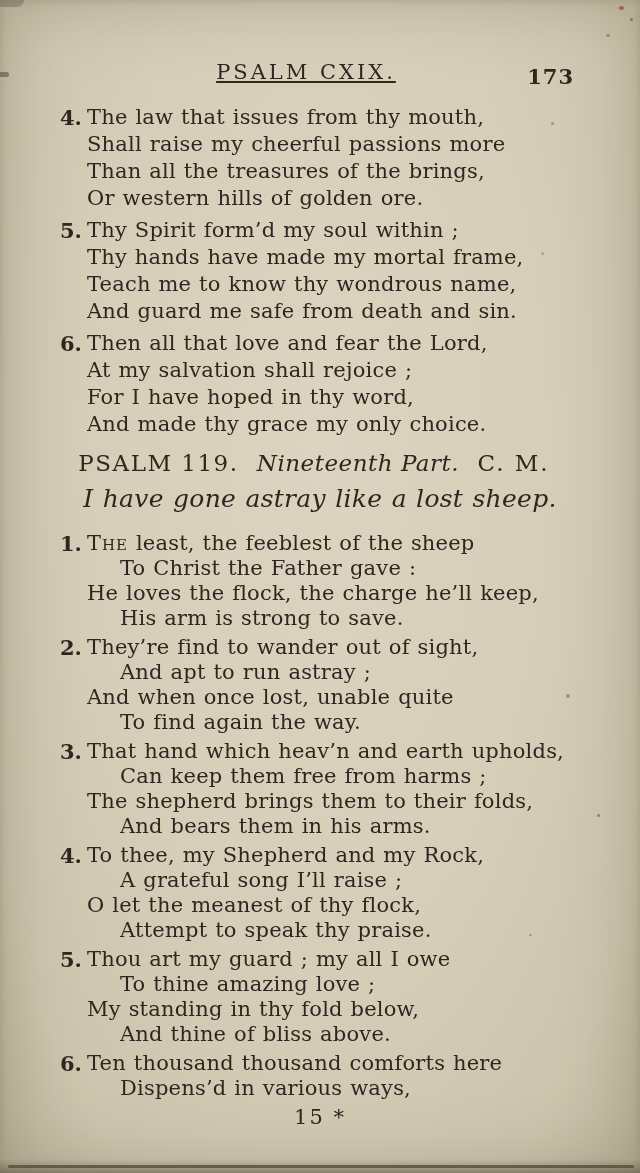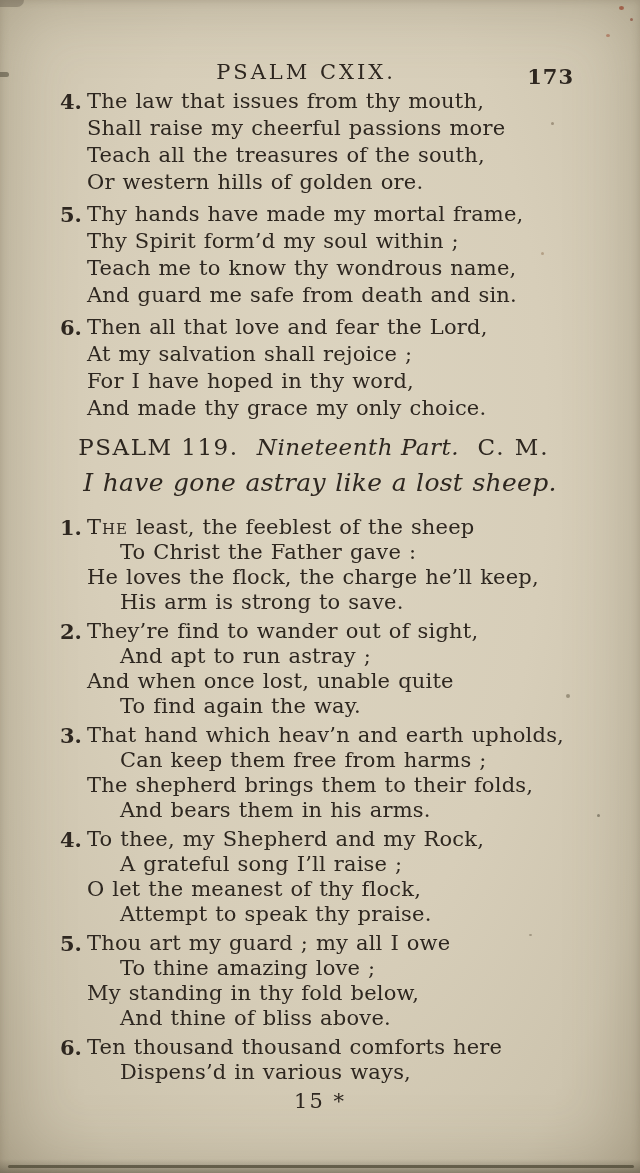--- a/index.html
+++ b/index.html
@@ -15,21 +15,21 @@
     padding: 60px 60px 0 60px;
     overflow: hidden;
     background:
       radial-gradient(ellipse at 50% 38%, #dcd4c0 0%, #d7ceb9 50%, #cdc4ae 82%, #bcb29b 100%);
     box-shadow: inset 0 0 70px rgba(116, 104, 80, 0.38), inset 0 0 8px rgba(90, 80, 60, 0.25);
     font-family: "DejaVu Serif", "Liberation Serif", serif;
     color: #2e2720;
   }
 
   
-  .pagehead { position: relative; height: 28px; margin-bottom: 0; }
+  .pagehead { position: relative; height: 28px; margin-bottom: 16px; text-decoration: underline; }
   .running {
     display: block;
     text-align: center;
     font-size: 21px;
     letter-spacing: 3px;
     transform: translateX(-14px);
   }
   .pageno {
     position: absolute;
     top: 4px;
@@ -132,30 +132,30 @@
     <span class="pageno">173</span>
   </header>
 
   <section class="hymn lm">
 
     <div class="verse">
       <span class="vnum">4.</span>
       <div class="vlines">
         <div class="l">The law that issues from thy mouth,</div>
         <div class="l">Shall raise my cheerful passions more</div>
-        <div class="l">Teach all the treasures of the south,</div>
+        <div class="l">Than all the treasures of the brings,</div>
         <div class="l">Or western hills of golden ore.</div>
       </div>
     </div>
 
     <div class="verse">
       <span class="vnum">5.</span>
       <div class="vlines">
+        <div class="l">Thy Spirit form’d my soul within ;</div>
         <div class="l">Thy hands have made my mortal frame,</div>
-        <div class="l">Thy Spirit form’d my soul within ;</div>
         <div class="l">Teach me to know thy wondrous name,</div>
         <div class="l">And guard me safe from death and sin.</div>
       </div>
     </div>
 
     <div class="verse">
       <span class="vnum">6.</span>
       <div class="vlines">
         <div class="l">Then all that love and fear the Lord,</div>
         <div class="l">At my salvation shall rejoice ;</div>

